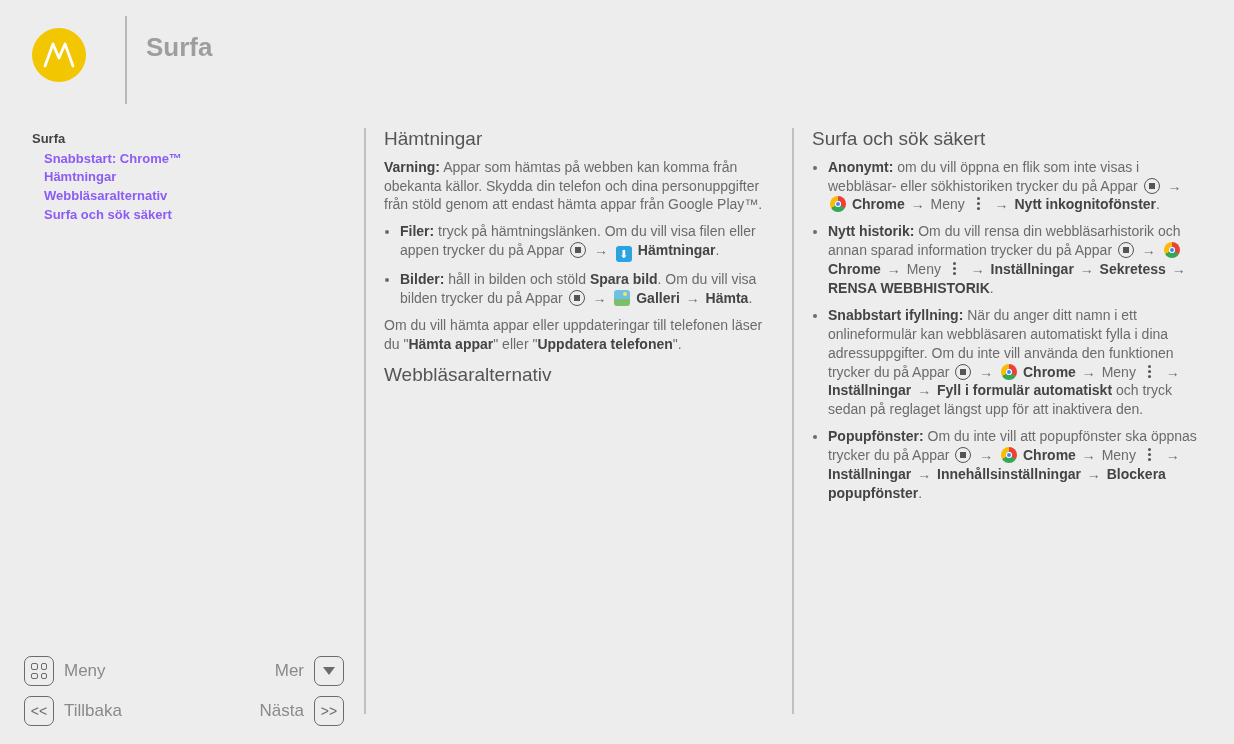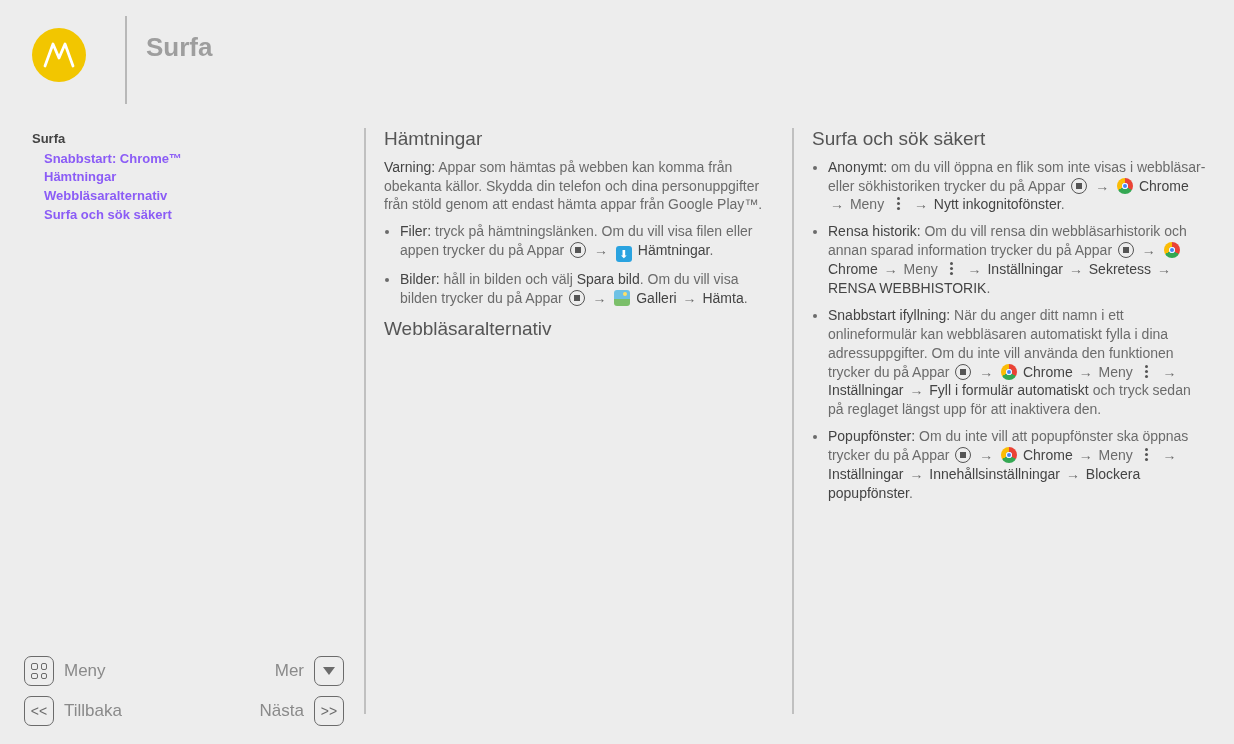--- a/index.html
+++ b/index.html
@@ -112,21 +112,21 @@
   .col1 { left: 384px; }
   .col2 { left: 812px; }
 
   h2 {
     font-size: 19px;
     font-weight: 400;
     color: #555;
     margin: 2px 0 6px 0;
   }
   p { margin: 4px 0 8px 0; color: #6b6b6b; }
-  strong { color: #444; font-weight: 400; }
+  strong { color: #444; font-weight: 700; }
 
   ul { margin: 0 0 8px 0; padding-left: 16px; }
   li { margin: 4px 0 8px 0; color: #6b6b6b; }
   .arrow { font-weight: 400; color: #6b6b6b; padding: 0 2px; }
 
   
   .iicon {
     display: inline-flex;
     align-items: center; justify-content: center;
     width: 16px; height: 16px;
@@ -280,30 +280,33 @@
 
     <ul>
       <li>
         <strong>Filer:</strong><span> tryck på hämtningslänken. Om du vill visa filen eller appen trycker du på Appar </span>
         <span class="iicon apps-icon"></span>
         <span class="arrow">→</span>
         <span class="iicon dl-icon">⬇</span>
         <strong> Hämtningar</strong><span>.</span>
       </li>
       <li>
-        <strong>Bilder:</strong><span> håll in bilden och välj </span><strong>Spara bild</strong><span>. Om du vill visa bilden trycker du på Appar </span>
+        <strong>Bilder:</strong><span> håll in bilden och stöld </span><strong>Spara bild</strong><span>. Om du vill visa bilden trycker du på Appar </span>
         <span class="iicon apps-icon"></span>
         <span class="arrow">→</span>
         <span class="iicon gallery-icon"></span>
         <strong> Galleri</strong>
         <span class="arrow">→</span>
         <strong>Hämta</strong>.
       </li>
     </ul>
 
+    <p>
+      <span>Om du vill hämta appar eller uppdateringar till telefonen läser du "</span><strong>Hämta appar</strong><span>" eller "</span><strong>Uppdatera telefonen</strong><span>".</span>
+    </p>
 
     <h2>Webbläsaralternativ</h2>
   </div>
 
   <div class="col col2">
     <h2>Surfa och sök säkert</h2>
 
     <ul>
       <li>
         <strong>Anonymt:</strong><span> om du vill öppna en flik som inte visas i webbläsar- eller sökhistoriken trycker du på Appar </span>
@@ -312,21 +315,21 @@
         <span class="iicon chrome-icon"></span>
         <strong> Chrome</strong>
         <span class="arrow">→</span>
         <span> Meny </span>
         <span class="iicon menu-dots"></span>
         <span class="arrow">→</span>
         <strong>Nytt inkognitofönster</strong>.
       </li>
 
       <li>
-        <strong>Rensa historik:</strong><span> Om du vill rensa din webbläsarhistorik och annan sparad information trycker du på Appar </span>
+        <strong>Nytt historik:</strong><span> Om du vill rensa din webbläsarhistorik och annan sparad information trycker du på Appar </span>
         <span class="iicon apps-icon"></span>
         <span class="arrow">→</span>
         <span class="iicon chrome-icon"></span>
         <strong> Chrome</strong>
         <span class="arrow">→</span>
         <span> Meny </span>
         <span class="iicon menu-dots"></span>
         <span class="arrow">→</span>
         <strong>Inställningar</strong>
         <span class="arrow">→</span>

